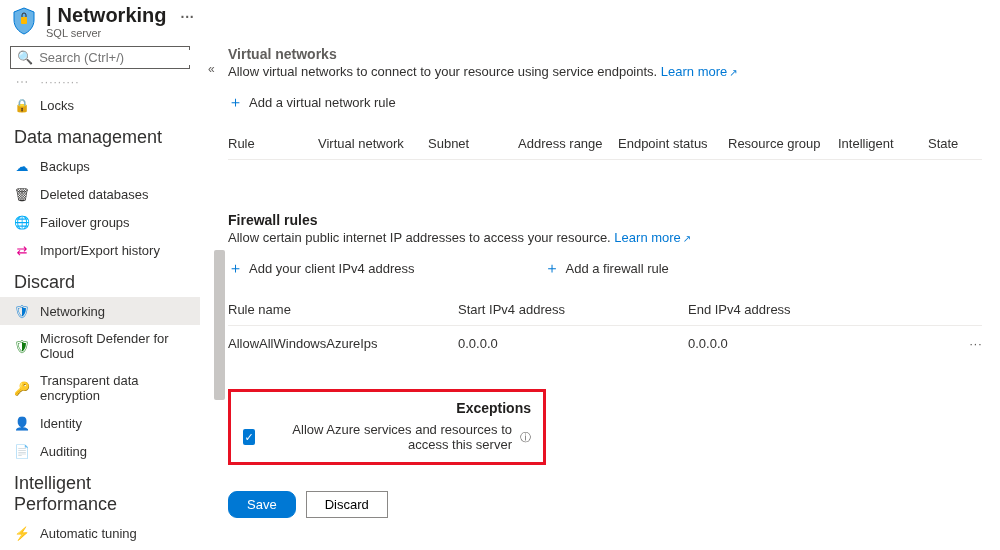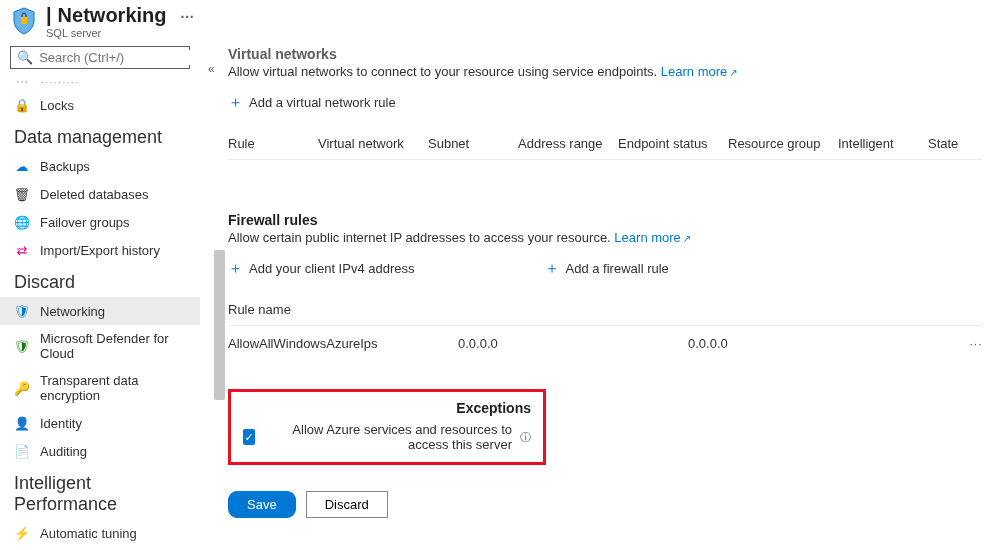--- a/index.html
+++ b/index.html
@@ -176,20 +176,22 @@
             <span class="plus">＋</span>
             <span>Add your client IPv4 address</span>
           </div>
         <div class="add-btn" style="margin-left:70px">
             <span class="plus">＋</span>
             <span>Add a firewall rule</span>
           </div>
       </div>
       <div class="table-head fw-head">
         <div class="c1">Rule name</div>
+        <div class="c2">Start IPv4 address</div>
+        <div class="c3">End IPv4 address</div>
       </div>
       <div class="fw-row">
         <div class="c1">AllowAllWindowsAzureIps</div>
         <div class="c2">0.0.0.0</div>
         <div class="c3">0.0.0.0</div>
         <div class="row-actions">···</div>
       </div>
 
       <div class="exceptions-box">
         <h3 class="section" style="margin-top:0">Exceptions</h3>

